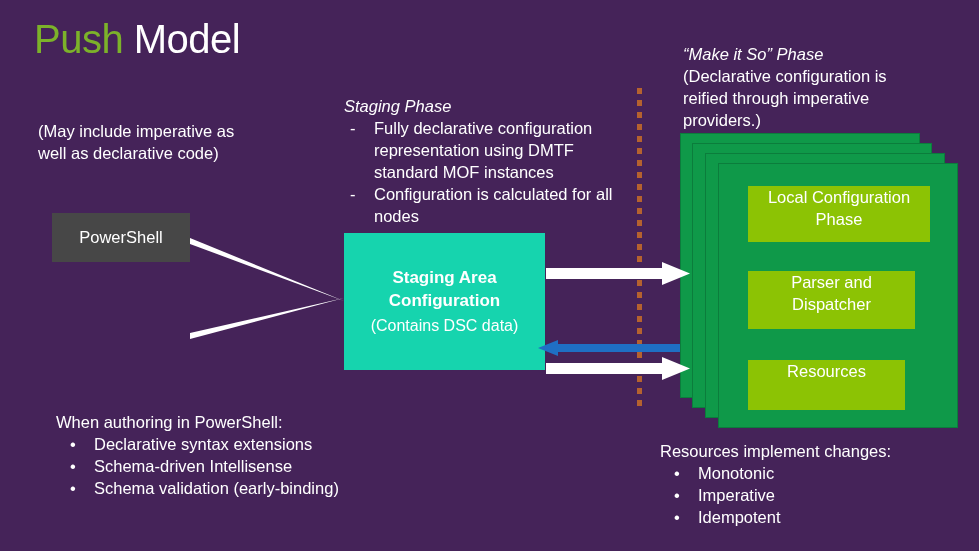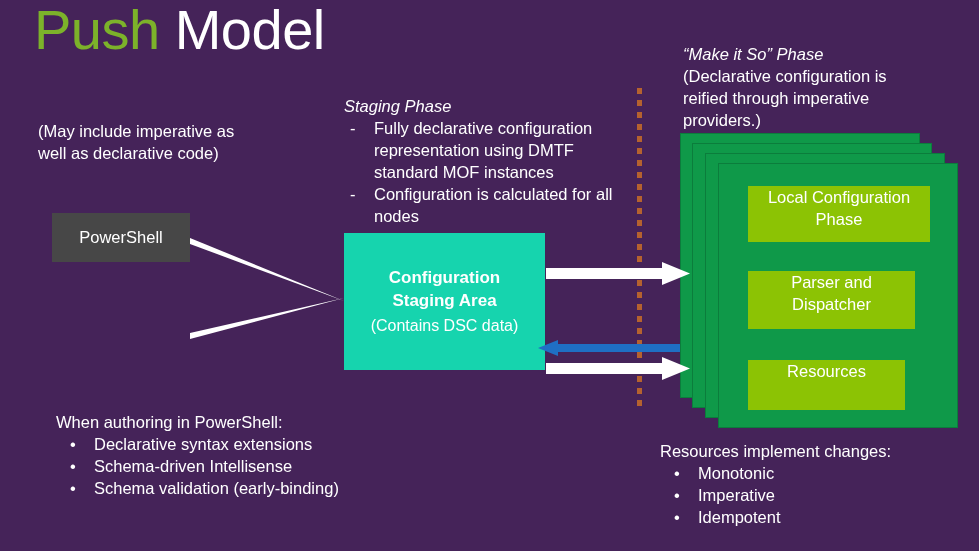--- a/index.html
+++ b/index.html
@@ -18,22 +18,22 @@
   .slide {
     position: absolute;
     inset: 0;
     background: #452359;
   }
   .abs { position: absolute; }
 
   
   #title {
     left: 34px;
-    top: 1px;
-    font-size: 56px;
+    top: 10px;
+    font-size: 40px;
     line-height: 58px;
     white-space: nowrap;
     letter-spacing: -0.5px;
   }
   #title .accent { color: #7cb22a; }
   #title .rest { color: #ffffff; }
 
   
   .textblock {
     font-size: 16.5px;
@@ -168,22 +168,22 @@
 
   <div class="abs textblock" style="left:344px; top:95px; width:290px;">
     <div class="phase-head">Staging Phase</div>
     <ul class="list" id="staging-list">
         <li><span class="mk">-</span><span>Fully declarative configuration representation using DMTF standard MOF instances</span></li>
         <li><span class="mk">-</span><span>Configuration is calculated for all nodes</span></li>
       </ul>
   </div>
 
   <div class="abs box" id="staging-box">
+    <div class="b1">Staging Area</div>
     <div class="b1">Configuration</div>
-    <div class="b1">Staging Area</div>
     <div class="b2">(Contains DSC data)</div>
   </div>
 
   <div class="abs textblock" style="left:683px; top:43px; width:280px;">
     <div class="phase-head">“Make it So” Phase</div>
     <div class="para">(Declarative configuration is
 reified through imperative
 providers.)</div>
   </div>
 

